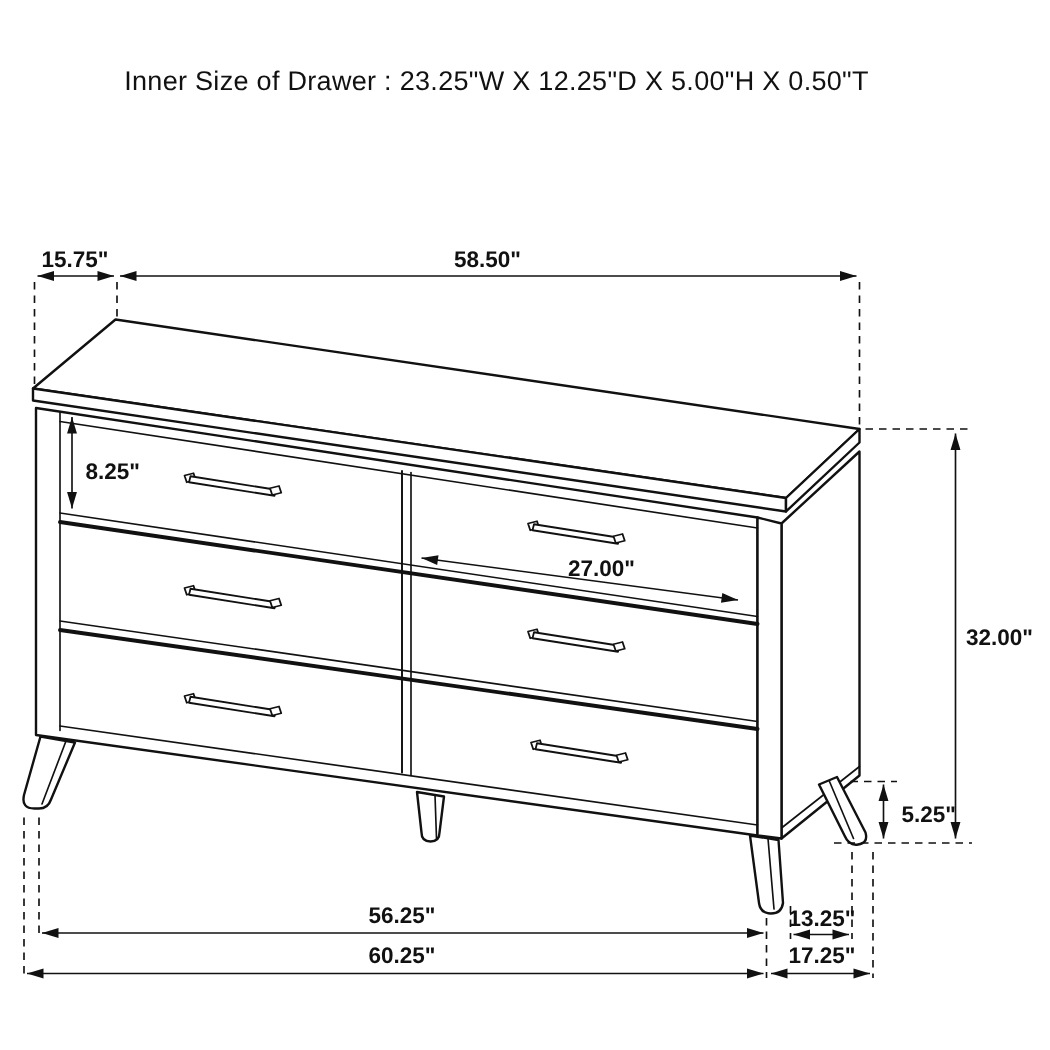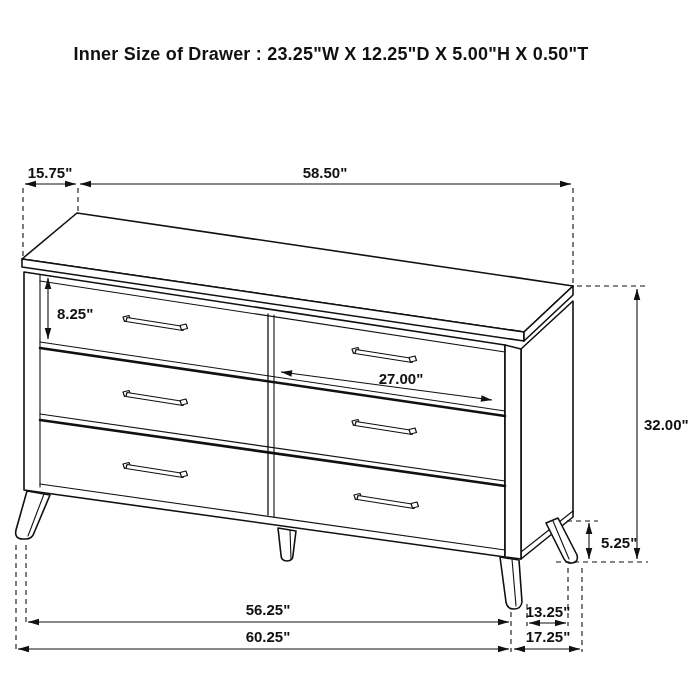--- a/index.html
+++ b/index.html
@@ -1,19 +1,19 @@
 <!DOCTYPE html>
 <html><head>
 <meta charset="utf-8">
 <style>
   html,body{margin:0;padding:0;background:#fff;}
   #stage{position:relative;width:700px;height:700px;background:#fff;overflow:hidden;
          font-family:"Liberation Sans",sans-serif;}
   #title{position:absolute;top:44px;left:331px;transform:translateX(-50%);
-         white-space:nowrap;font-weight:bold;font-size:18px;color:#111;letter-spacing:.2px;}
+         white-space:nowrap;font-weight:normal;font-size:18px;color:#111;letter-spacing:.2px;}
   svg{position:absolute;left:0;top:0;}
   .ol{fill:#fff;stroke:#111;stroke-width:1.6;stroke-linejoin:round;}
   .ln{fill:none;stroke:#111;stroke-width:1.3;stroke-linecap:round;}
   .thick{stroke-width:2.6;}
   .thin{stroke-width:1.1;}
   .dim{fill:none;stroke:#111;stroke-width:1.1;}
   .ext{fill:none;stroke:#111;stroke-width:1.1;stroke-dasharray:5 4;}
   .hw{fill:#fff;stroke:#111;stroke-width:1.2;stroke-linejoin:round;}
   text.dl{font-family:"Liberation Sans",sans-serif;font-weight:bold;font-size:15px;fill:#111;}
 </style>

